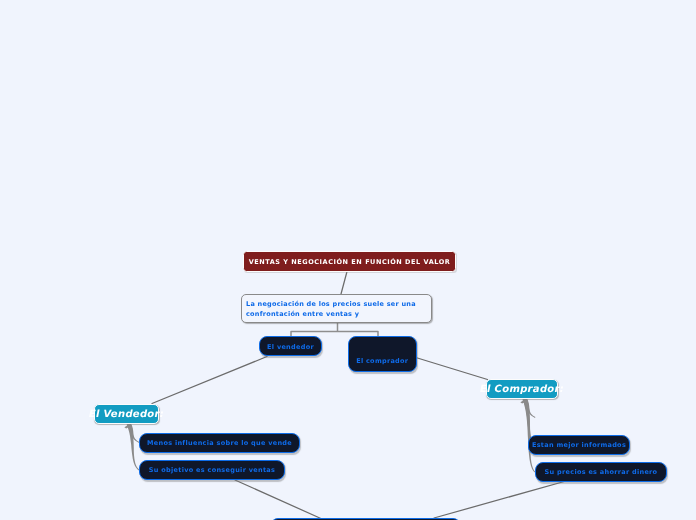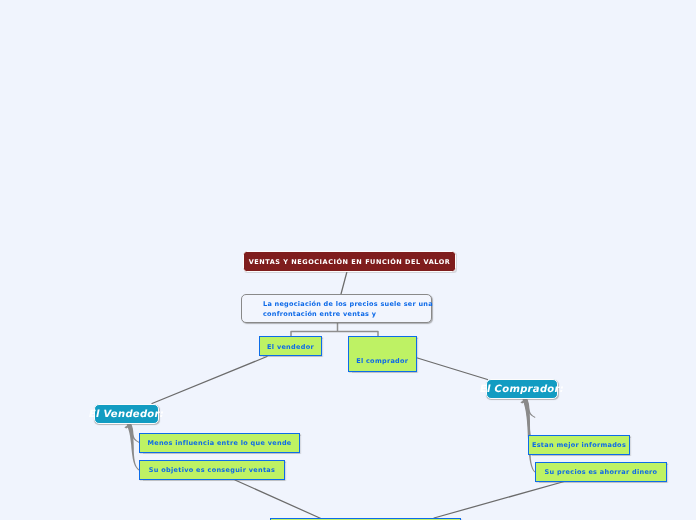--- a/index.html
+++ b/index.html
@@ -12,25 +12,25 @@
 
   
   .n-title{background:#7f1d1d;color:#fff;border:1px solid #fdfdfd;border-radius:3.5px;
            font-weight:bold;font-size:6.5px;letter-spacing:0.55px;
            display:flex;align-items:center;justify-content:center;
            box-shadow:1px 1px 0.5px rgba(150,150,150,.32);}
 
   
   .n-gray{background:#f2f5fd;border:1px solid #898989;border-radius:5px;color:#0e6ae8;
           font-weight:bold;font-size:6.5px;letter-spacing:0.25px;
-          padding:4px 21px;line-height:10px;white-space:nowrap;
+          padding:4px 4px;line-height:10px;white-space:nowrap;
           box-shadow:1px 1px 1px rgba(110,110,110,.5);}
 
   
-  .n-blue{background:#bef264;border:1.5px solid #0d6ce8;border-radius:0;color:#0e6ae8;
+  .n-blue{background:#0f172a;border:1.5px solid #0d6ce8;border-radius:8px;color:#0e6ae8;
           font-weight:bold;font-size:6.5px;letter-spacing:0.3px;
           display:flex;align-items:center;justify-content:center;
           box-shadow:1px 1.2px 1px rgba(120,120,120,.42);}
 
   
   .n-teal{background:#129cc2;border:1.4px solid #fcfcfc;border-radius:5px;color:#fff;
           font-weight:bold;font-style:italic;font-size:10px;letter-spacing:0.3px;
           display:flex;align-items:center;justify-content:center;padding-top:1px;
           box-shadow:0.5px 1px 0.8px rgba(130,130,130,.55);}
 </style>
@@ -65,21 +65,21 @@
     <div>La negociación de los precios suele ser una</div>
     <div>confrontación entre ventas y</div>
   </div>
 
   <div class="node n-blue" style="left:259px;top:336px;width:63px;height:20px;padding-top:1px;">El vendedor</div>
 
   <div class="node n-blue" style="left:348px;top:336px;width:68.5px;height:36px;padding-top:14px;">El comprador</div>
 
   <div class="node n-teal" style="left:94px;top:403.5px;width:65px;height:20px;">El Vendedor:</div>
 
-  <div class="node n-blue" style="left:139px;top:432.5px;width:161px;height:20px;">Menos influencia entre lo que vende</div>
+  <div class="node n-blue" style="left:139px;top:432.5px;width:161px;height:20px;">Menos influencia sobre lo que vende</div>
   <div class="node n-blue" style="left:139px;top:460px;width:146px;height:20px;">Su objetivo es conseguir ventas</div>
 
   <div class="node n-teal" style="left:486px;top:378.5px;width:72px;height:20px;">El Comprador:</div>
 
   <div class="node n-blue" style="left:528px;top:434.5px;width:102px;height:20px;">Estan mejor informados</div>
   <div class="node n-blue" style="left:535px;top:462px;width:132px;height:20px;">Su precios es ahorrar dinero</div>
 
   <div class="node n-blue" style="left:269.5px;top:517.5px;width:191px;height:20px;"></div>
 </div>
 

